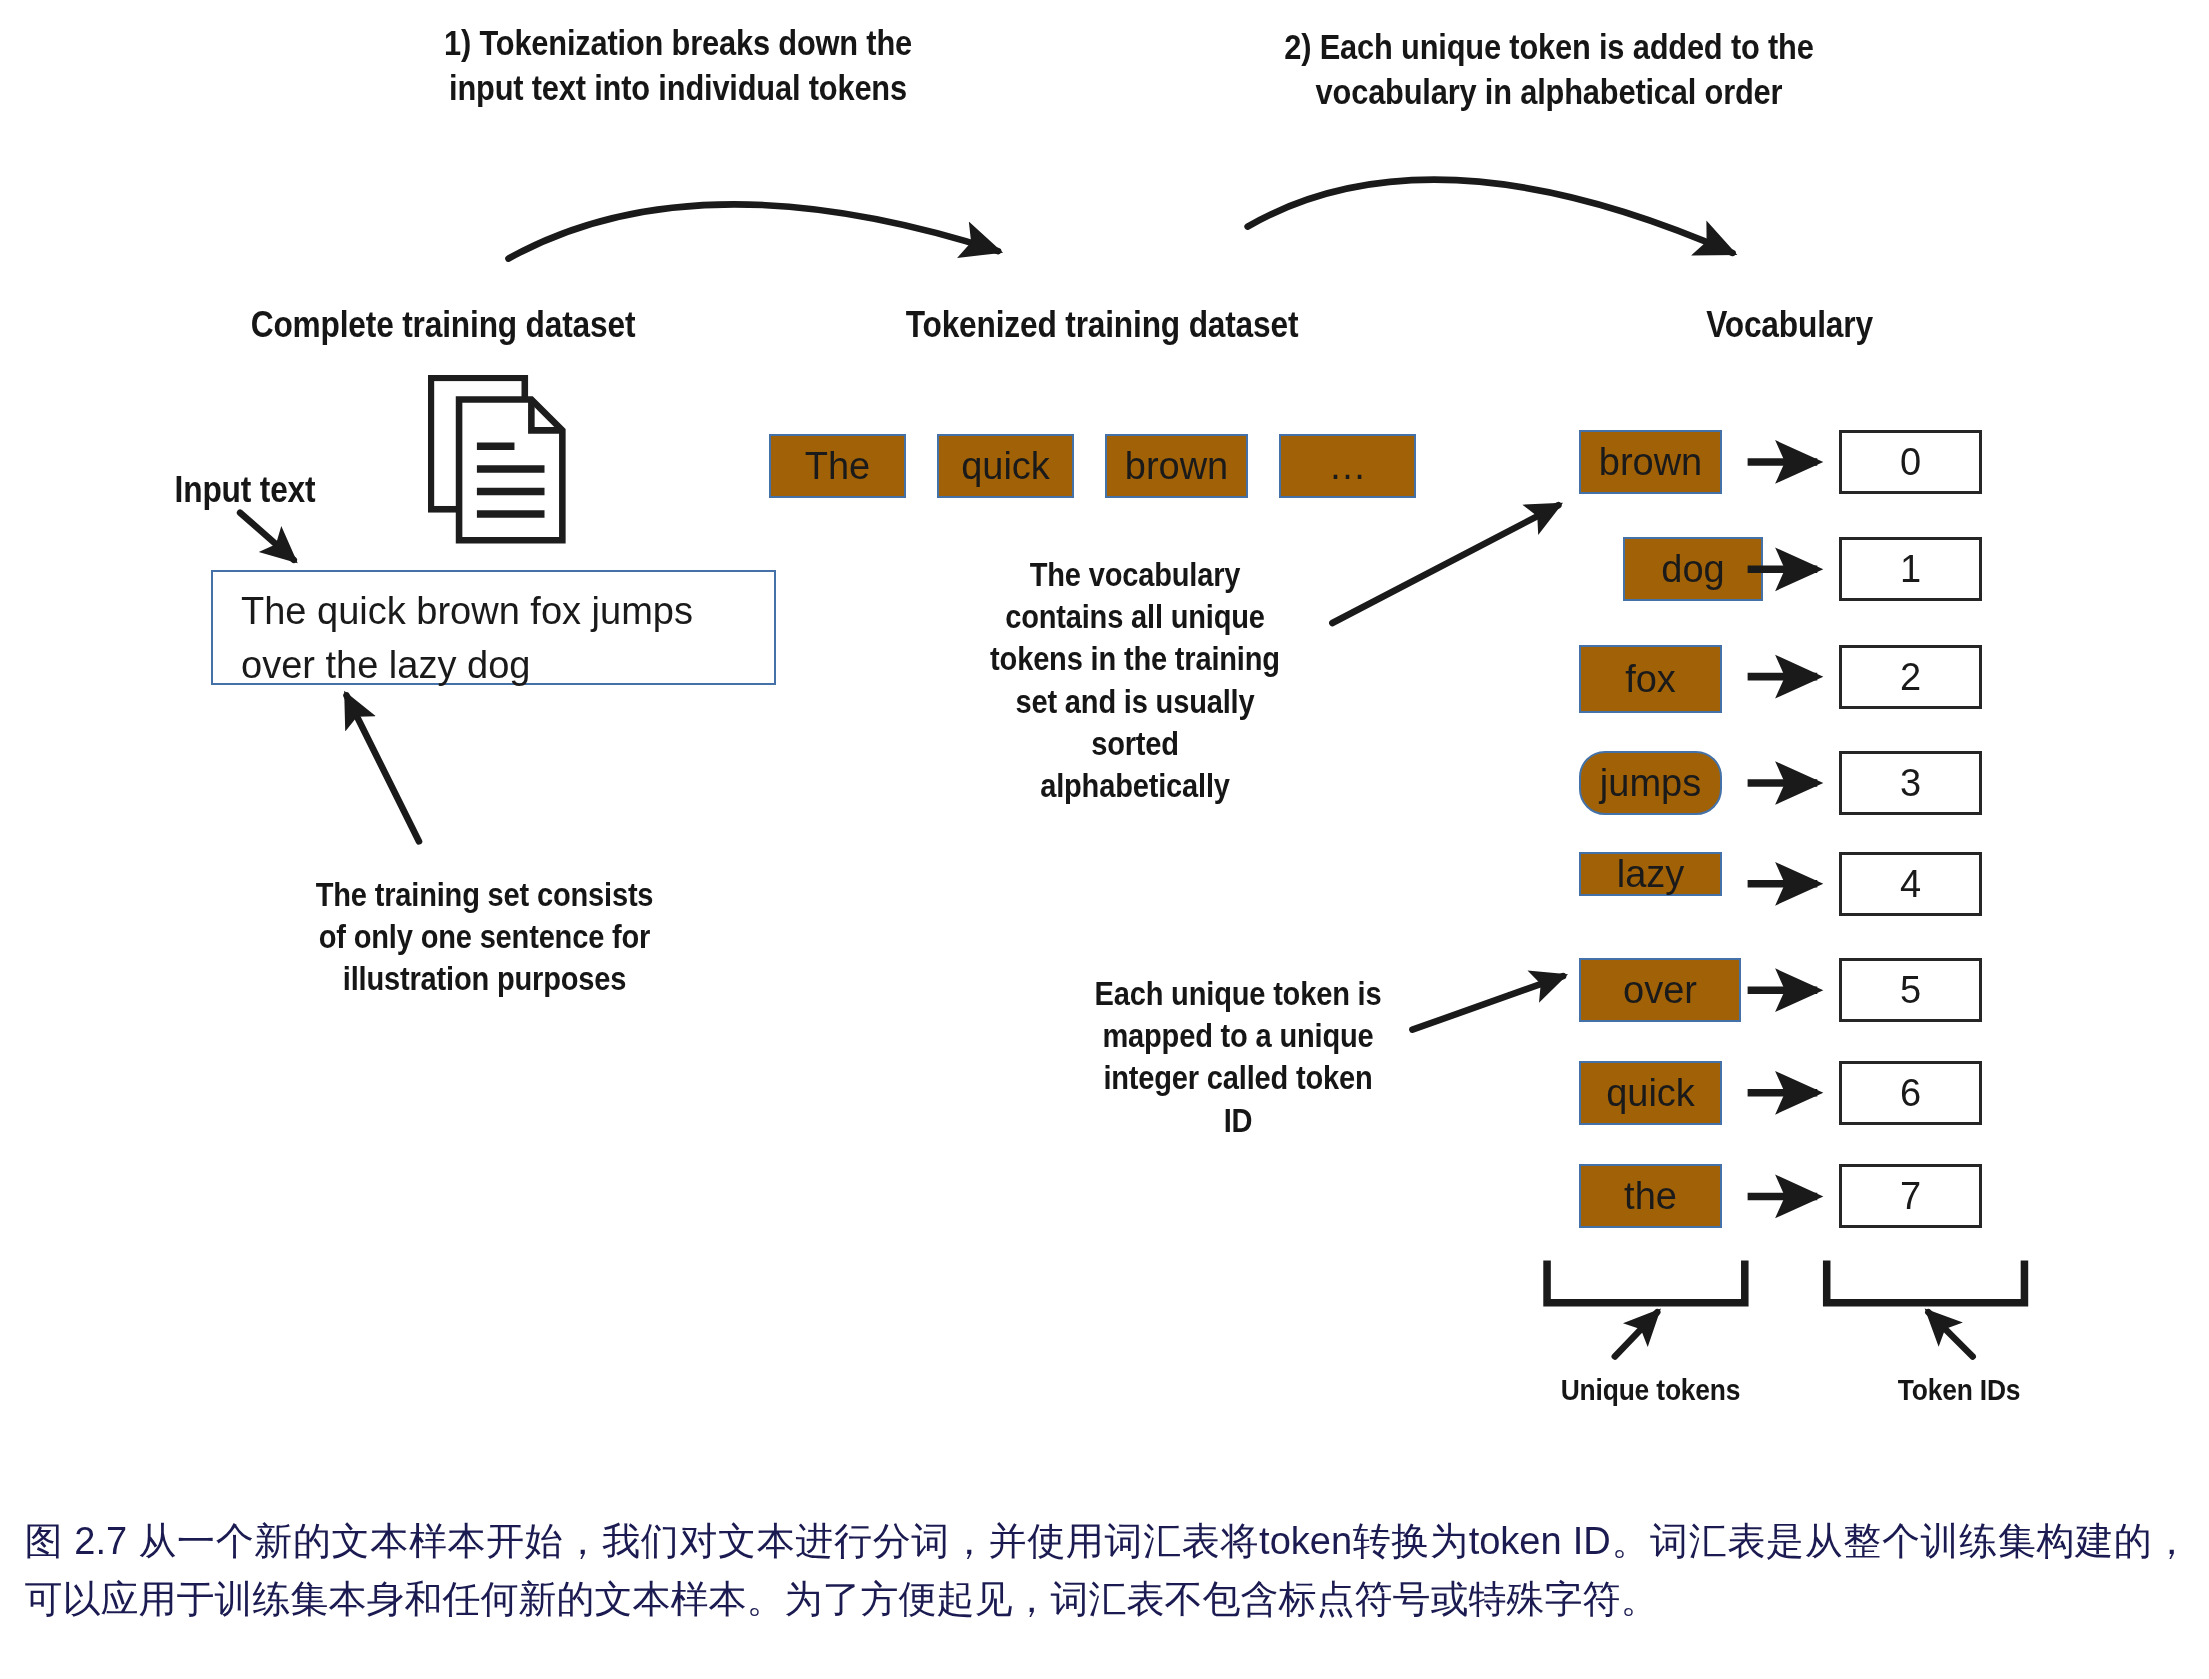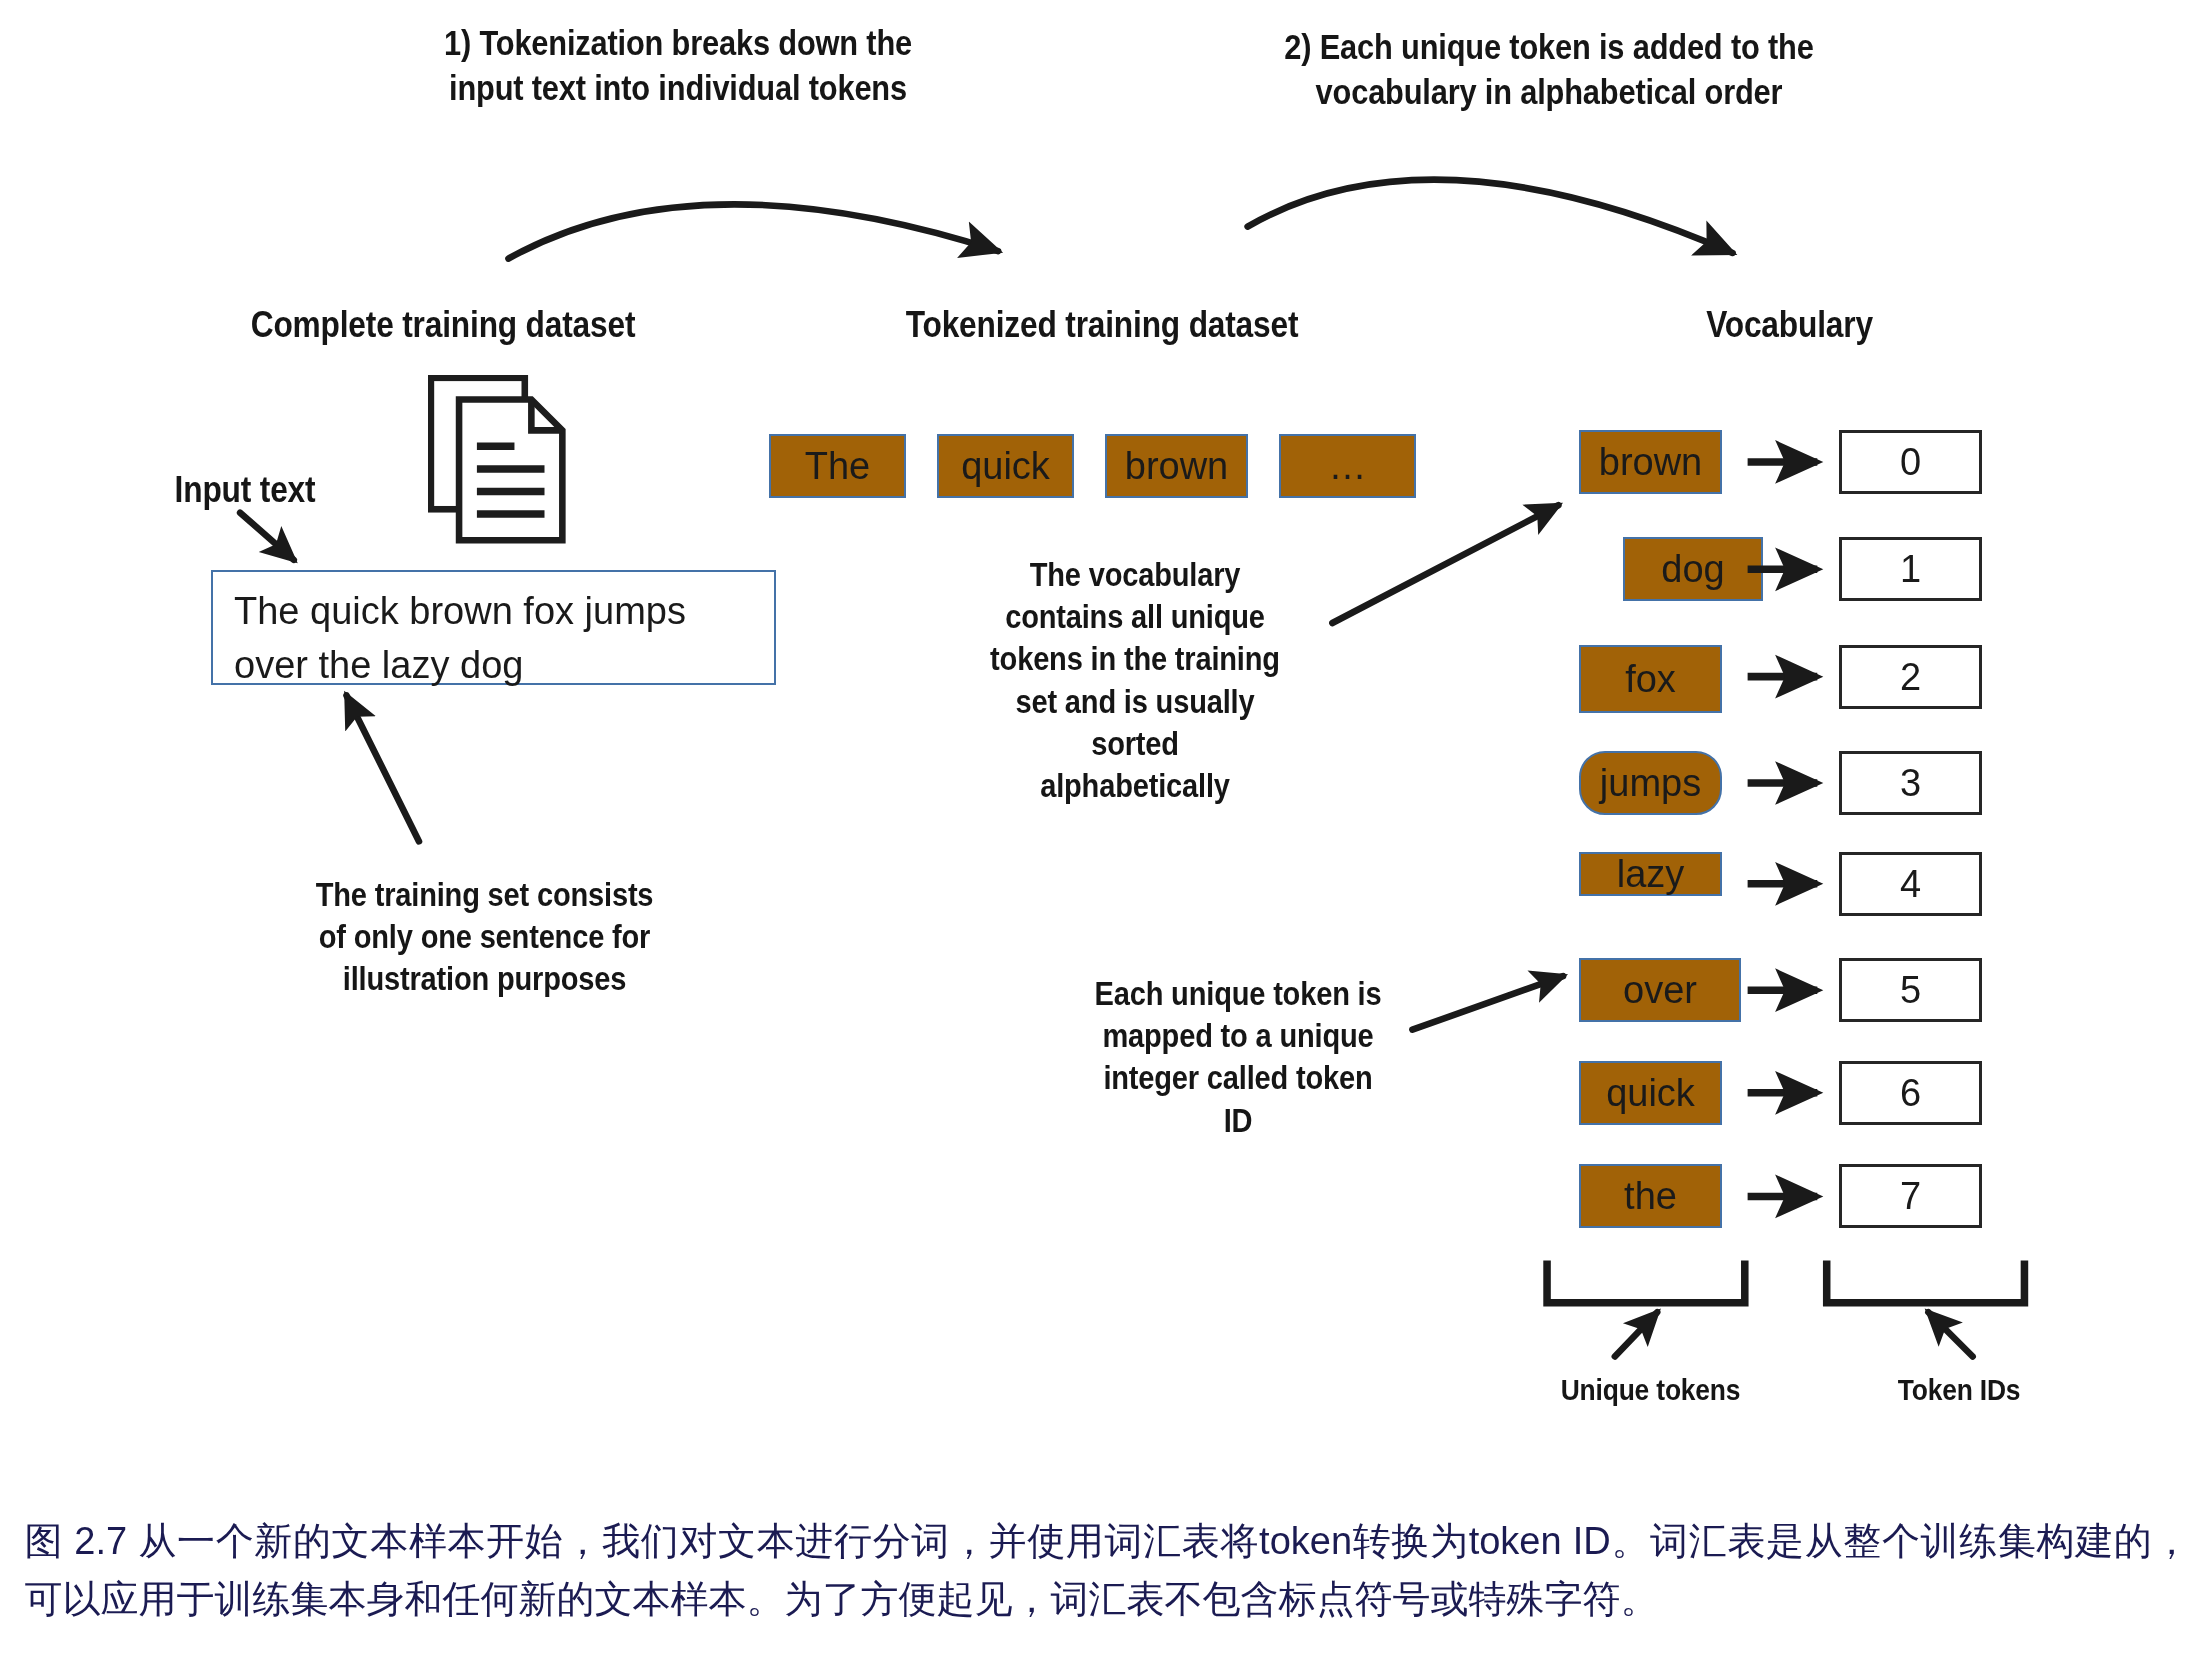--- a/index.html
+++ b/index.html
@@ -64,21 +64,21 @@
     display: flex;
     align-items: center;
     justify-content: center;
   }
 
   
   #input-text-box {
     border: 2.8px solid #4472a8;
     background: #ffffff;
     box-sizing: border-box;
-    padding: 13px 0 13px 21px;
+    padding: 13px 0 13px 28px;
     font-size: 38px;
     line-height: 1.42;
     color: #1a1a1a;
     white-space: pre-line;
   }
 
   
   #figure-caption {
     position: absolute;
     left: 24.5px;

